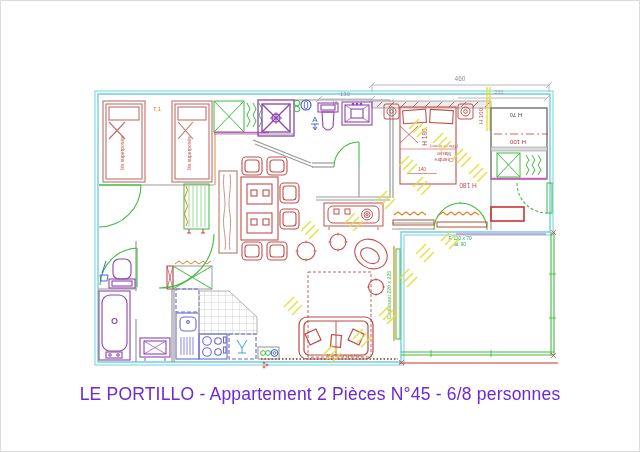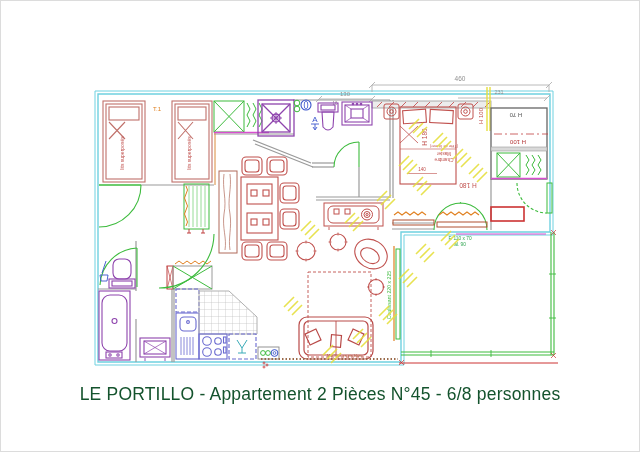--- a/index.html
+++ b/index.html
@@ -4,21 +4,21 @@
 <style>
   html,body{margin:0;padding:0;background:#ffffff;}
   .page{
     position:relative;width:640px;height:452px;background:#ffffff;
     border:1px solid #dcdcdc;box-sizing:border-box;overflow:hidden;
     font-family:"Liberation Sans",sans-serif;
   }
   .plan-svg{position:absolute;left:0;top:0;}
   .caption{
     position:absolute;left:0;top:381px;width:100%;height:24px;
-    text-align:center;font-size:17.5px;line-height:24px;color:#14532d;
+    text-align:center;font-size:17.5px;line-height:24px;color:#6d28d9;
     letter-spacing:0.2px;font-family:"Liberation Sans",sans-serif;
   }
   text{font-family:"Liberation Sans",sans-serif;}
 </style>
 </head>
 <body>
 
 <div class="page">
 <svg class="plan-svg" width="640" height="452" viewBox="0 0 640 452">
   <defs>

